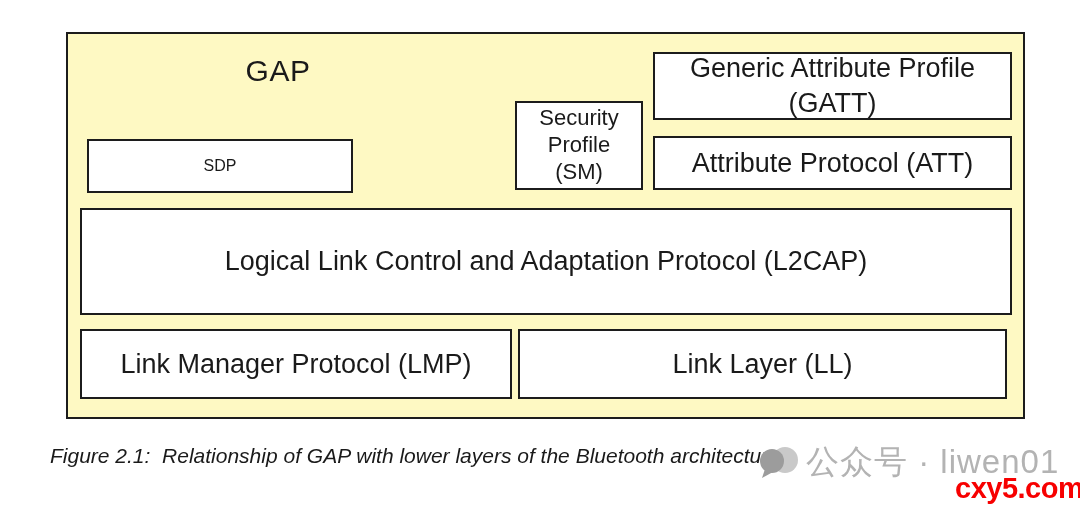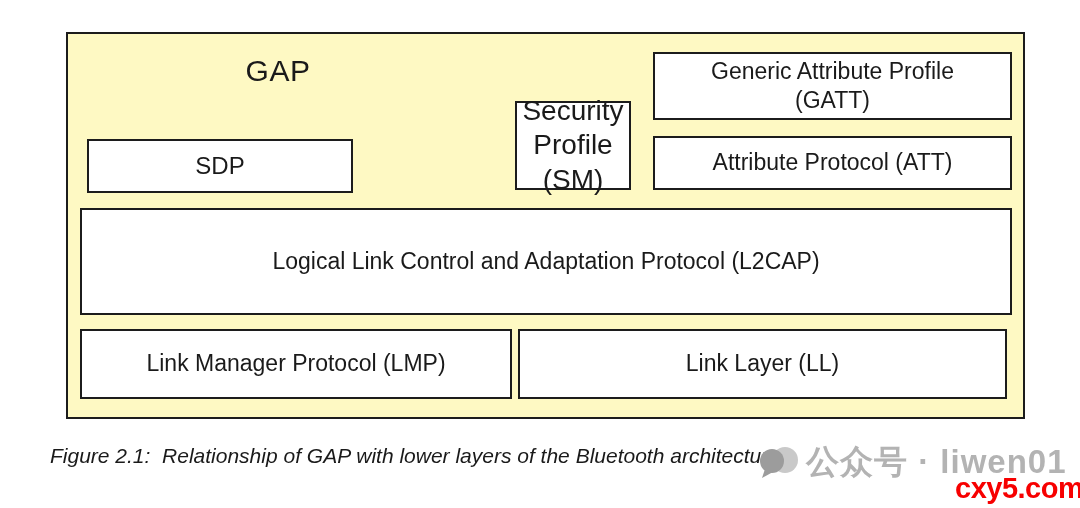--- a/index.html
+++ b/index.html
@@ -30,43 +30,42 @@
   .box {
     position: absolute;
     border: 2px solid #1c1c1c;
     box-sizing: border-box;
     background: #ffffff;
     display: flex;
     flex-direction: column;
     align-items: center;
     justify-content: center;
     text-align: center;
-    font-size: 23px;
+    font-size: 27px;
     line-height: 1.28;
   }
-  .box-sdp  { left: 19px;  top: 105px; width: 266px; height: 54px; font-size: 24px; }
-  .box-sm   { left: 447px; top: 67px;  width: 116px; height: 89px; font-size: 28px; line-height: 1.22; }
+  .box-sdp  { left: 19px;  top: 105px; width: 266px; height: 54px; font-size: 16px; }
+  .box-sm   { left: 447px; top: 67px;  width: 128px; height: 89px; font-size: 22px; line-height: 1.22; }
   .box-gatt { left: 585px; top: 18px;  width: 359px; height: 68px; }
   .box-att  { left: 585px; top: 102px; width: 359px; height: 54px; }
   .box-l2cap{ left: 12px;  top: 174px; width: 932px; height: 107px; }
   .box-lmp  { left: 12px;  top: 295px; width: 432px; height: 70px; }
   .box-ll   { left: 450px; top: 295px; width: 489px; height: 70px; }
   .caption {
     position: absolute;
     left: 50px; top: 444px;
     font-size: 21px;
     font-style: italic;
     white-space: pre;
   }
   .watermark {
     position: absolute;
     left: 758px; top: 440px;
     display: flex;
     align-items: center;
-    font-weight: bold;
   }
   .watermark .account {
     font-size: 33px;
     color: #b3b3b3;
     letter-spacing: 1px;
     margin-left: 6px;
     white-space: pre;
   }
   .site {
     position: absolute;

